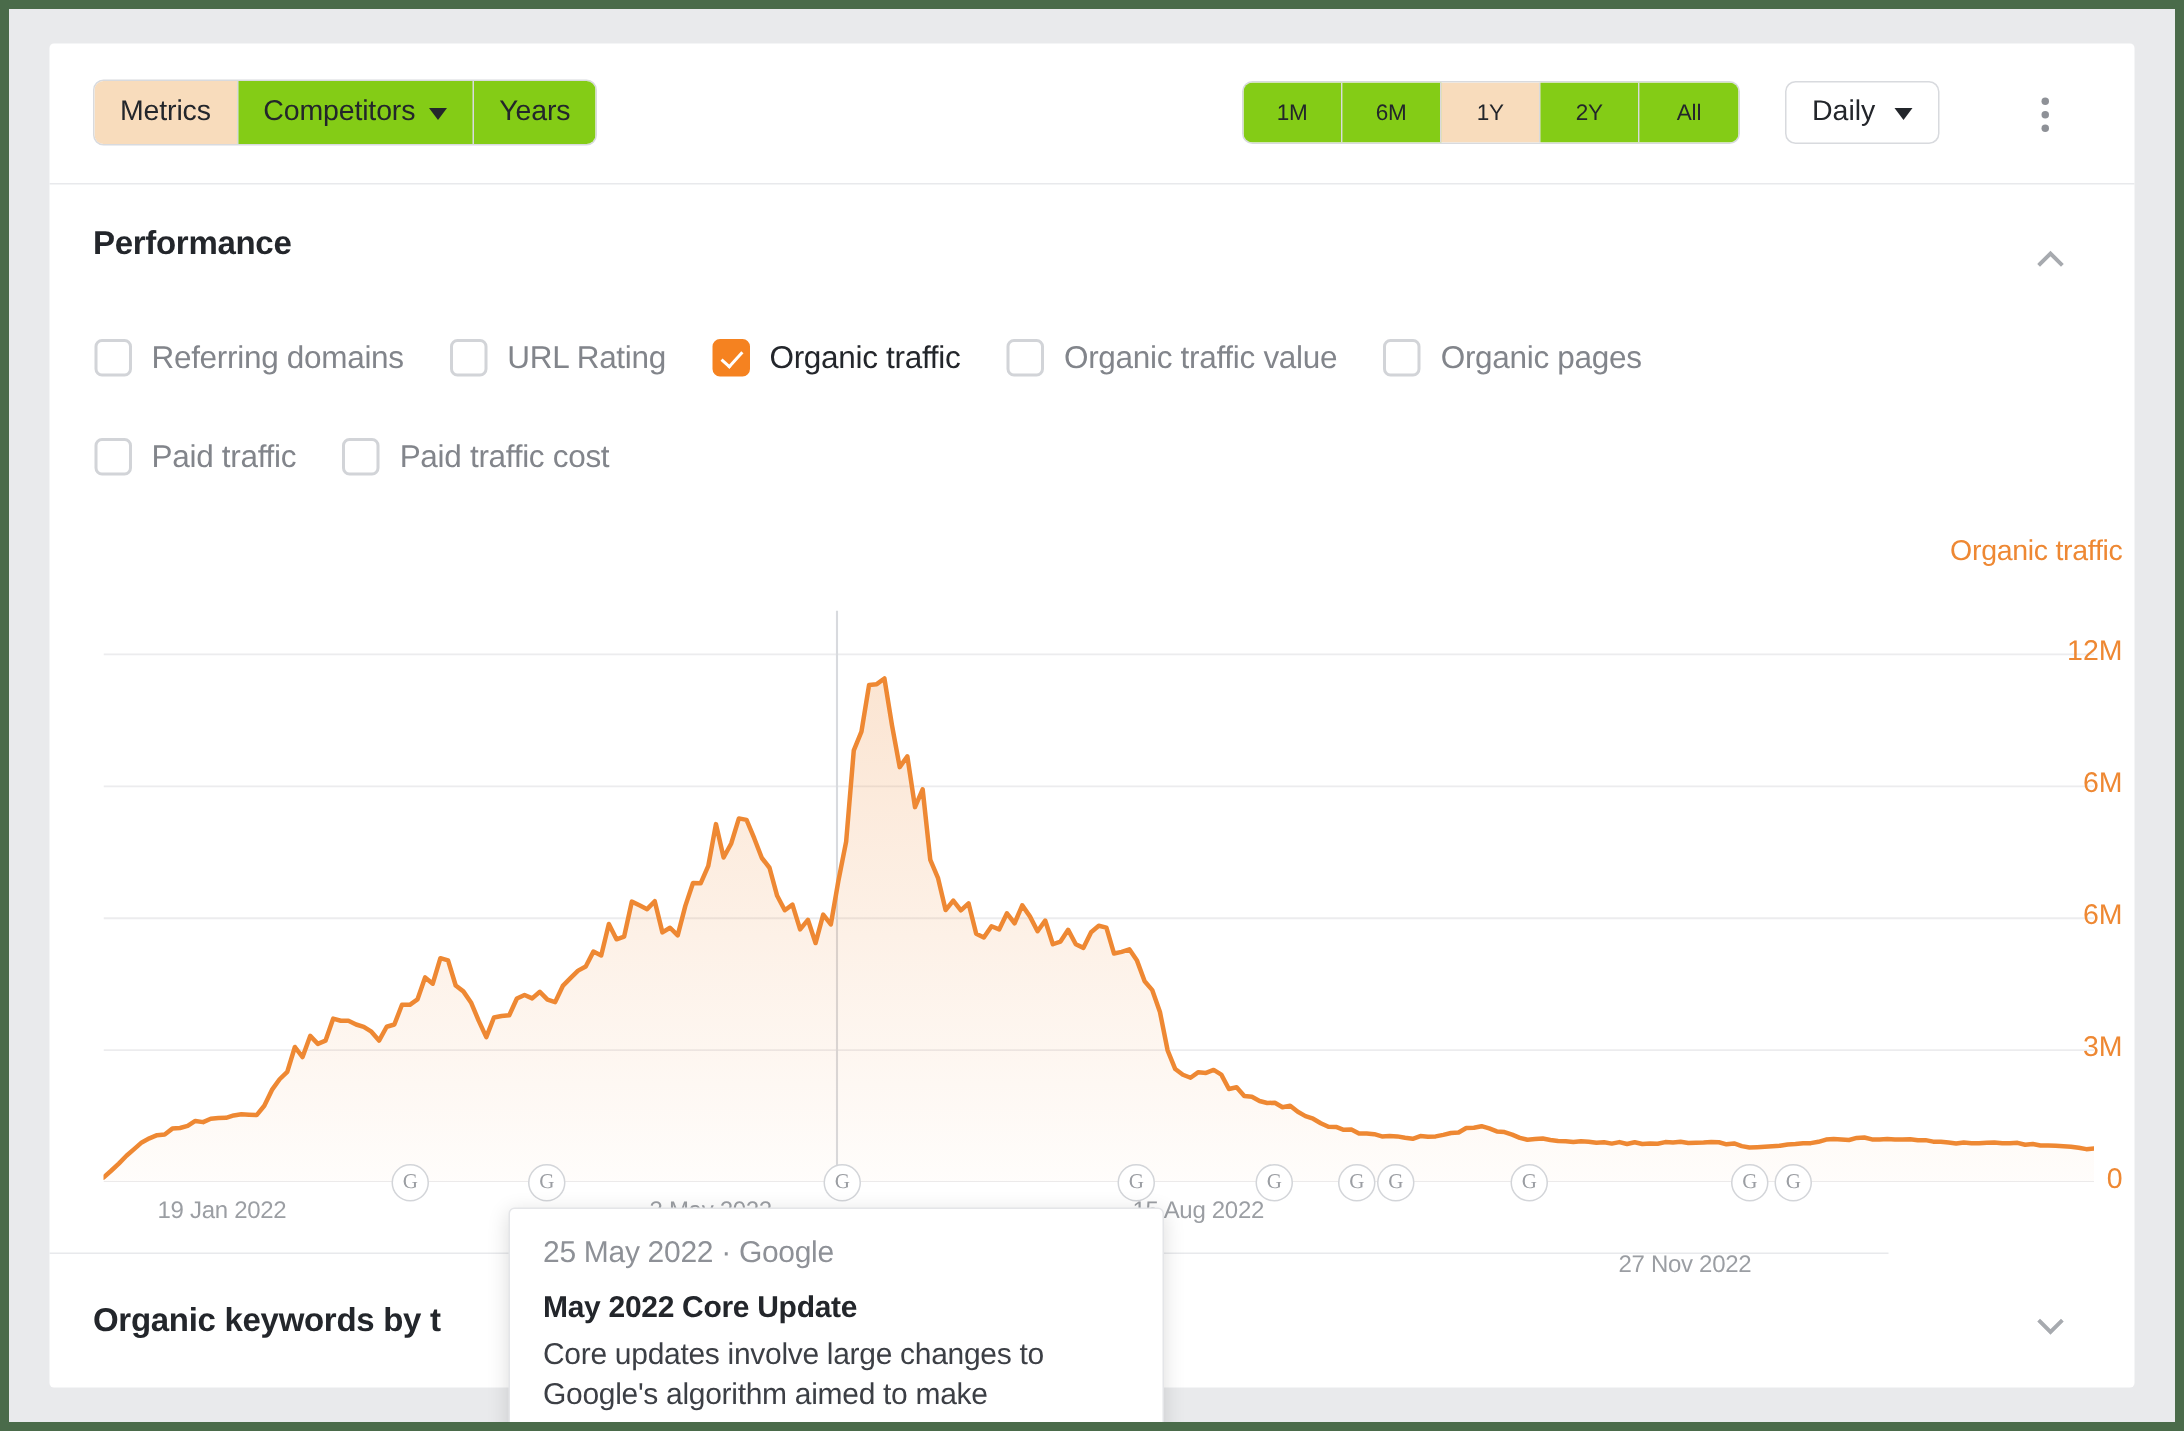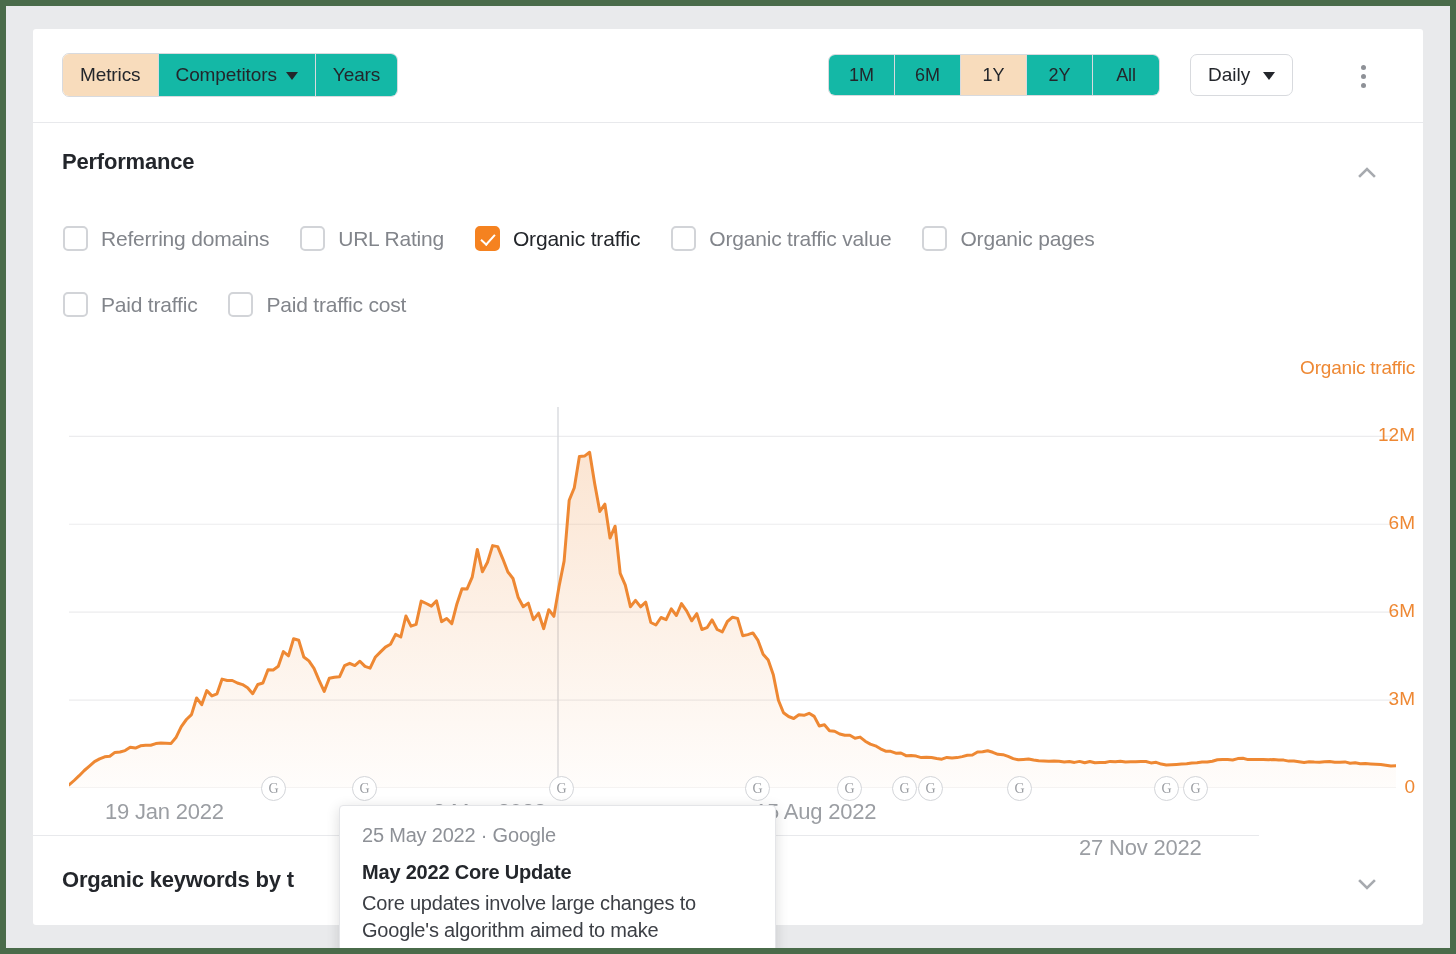--- a/index.html
+++ b/index.html
@@ -44,29 +44,29 @@
   .seg-group.main { left: 29px; top: 24px; height: 44px; }
   .seg-group.range { left: 795px; top: 25px; height: 42px; }
   .seg {
     display: flex;
     align-items: center;
     justify-content: center;
     gap: 9px;
     padding: 0 17px;
     font-size: 19px;
     color: #23262b;
-    background: #14b8a6;
+    background: #84cc16;
     border-right: 1px solid #d8dade;
     cursor: pointer;
     white-space: nowrap;
     letter-spacing: -0.1px;
   }
   .seg:last-child { border-right: none; }
   .seg.active { background: #f8dcbc; }
-  .seg.range-seg { padding: 0 15px; min-width: 66px; font-size: 18px; }
+  .seg.range-seg { padding: 0 15px; min-width: 66px; font-size: 15px; }
   .caret {
     width: 0; height: 0;
     border-left: 6px solid transparent;
     border-right: 6px solid transparent;
     border-top: 8px solid #23262b;
     display: inline-block;
     margin-top: 2px;
   }
   .dropdown {
     position: absolute;
@@ -176,21 +176,21 @@
   .plot svg { display: block; }
   .ytick {
     position: absolute;
     right: 8px;
     font-size: 19px;
     color: #ee8833;
     text-align: right;
   }
   .xtick {
     position: absolute;
-    font-size: 22px;
+    font-size: 16px;
     color: #9b9ea3;
     top: 455px;
     letter-spacing: -0.2px;
   }
   .gmark {
     position: absolute;
     width: 25px; height: 25px;
     border: 1.5px solid #d3d5d9;
     border-radius: 50%;
     background: #fff;

